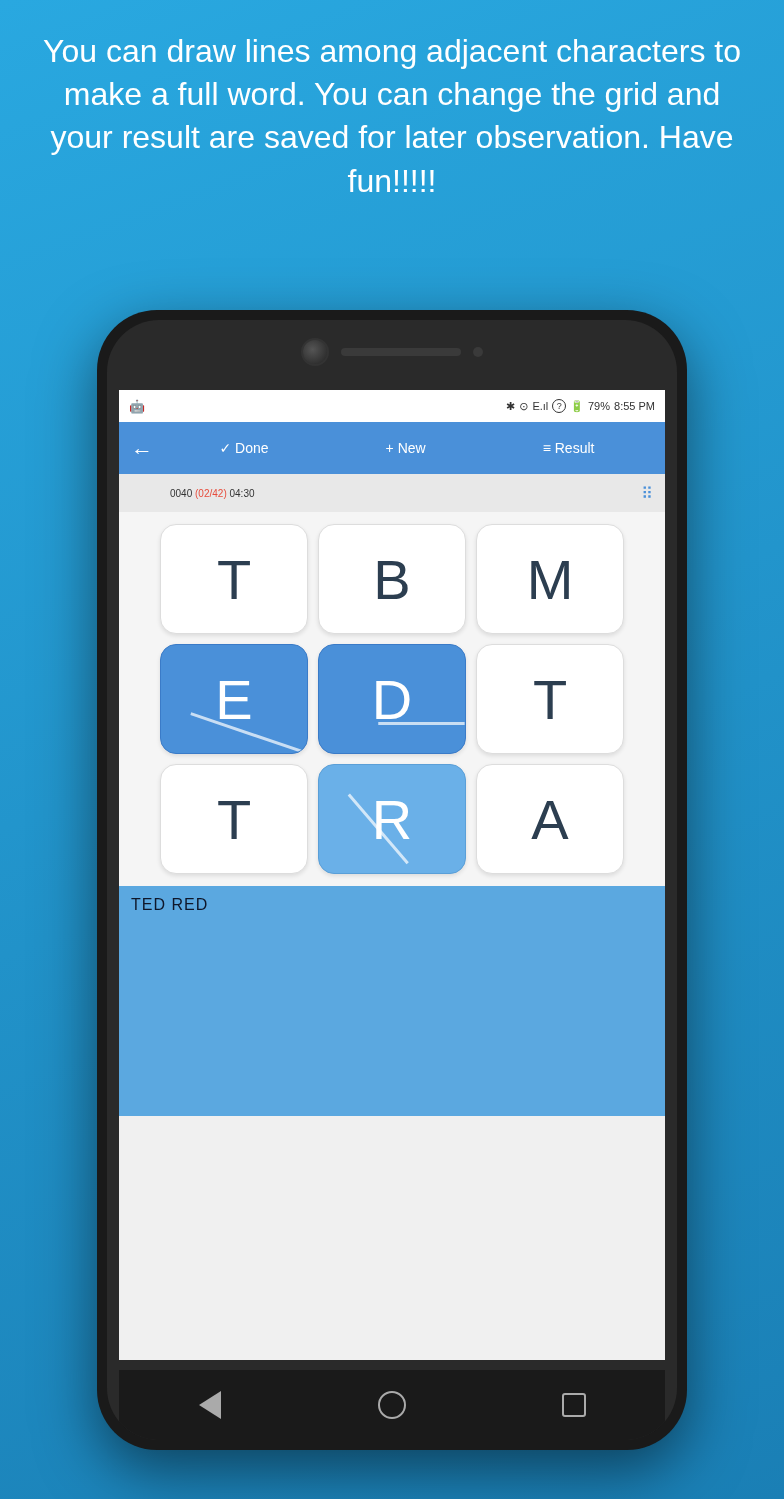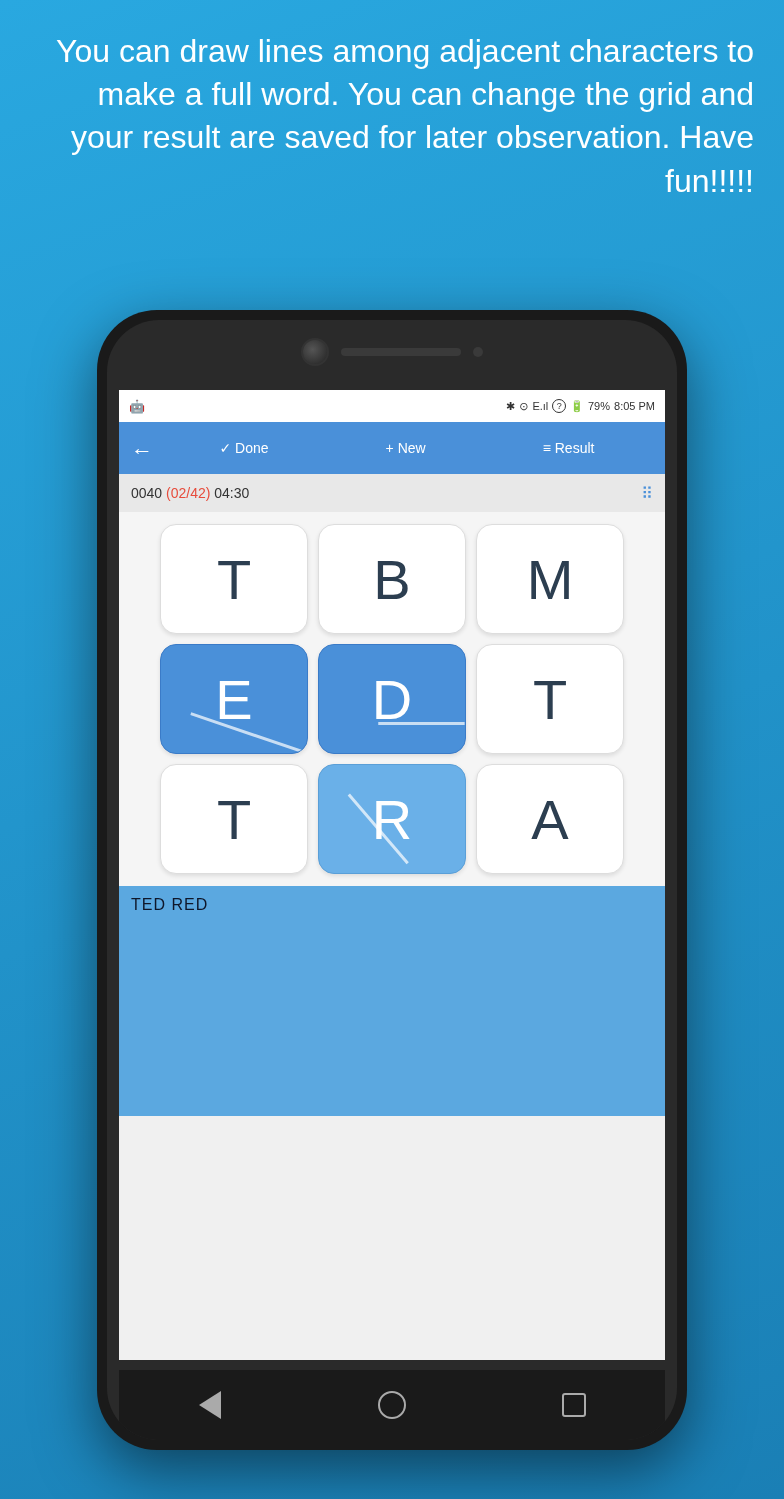--- a/index.html
+++ b/index.html
@@ -11,21 +11,21 @@
       font-family: 'Helvetica Neue', Arial, sans-serif;
       overflow: hidden;
       position: relative;
     }
 
     
     .header-text {
       color: #fff;
       font-size: 32px;
       font-weight: 400;
-      text-align: right;
+      text-align: center;
       padding: 30px 30px 20px 30px;
       line-height: 1.35;
     }
 
     
     .phone-frame {
       position: absolute;
       left: 50%;
       transform: translateX(-50%);
       top: 310px;
@@ -155,22 +155,23 @@
     .info-bar {
       background: #e8e8e8;
       height: 38px;
       display: flex;
       align-items: center;
       justify-content: space-between;
       padding: 0 12px;
     }
 
     .info-bar-text {
-      font-size: 14px;
+      font-size: 10px;
       color: #333;
+      margin-left: 39px;
     }
 
     .info-bar-count {
       color: #e74c3c;
     }
 
     .info-bar-grid-icon {
       font-size: 16px;
       color: #4a90d9;
     }
@@ -307,21 +308,21 @@
         <div class="status-left">
           <span style="font-size:13px;">🤖</span>
         </div>
         <div class="status-right">
           <span>✱</span>
           <span style="font-size:11px;">⊙</span>
           <span>E.ıl</span>
           <span style="border:1px solid #333; border-radius:50%; width:14px; height:14px; display:inline-flex; align-items:center; justify-content:center; font-size:9px;">?</span>
           <span style="font-size:11px;">🔋</span>
           <span>79%</span>
-          <span>8:05 PM</span>
+          <span>8:55 PM</span>
         </div>
       </div>
 
       <div class="app-bar">
         <div class="app-bar-back">←</div>
         <div class="app-bar-actions">
           <div class="app-bar-btn">✓ Done</div>
           <div class="app-bar-btn">+ New</div>
           <div class="app-bar-btn">≡ Result</div>
         </div>

